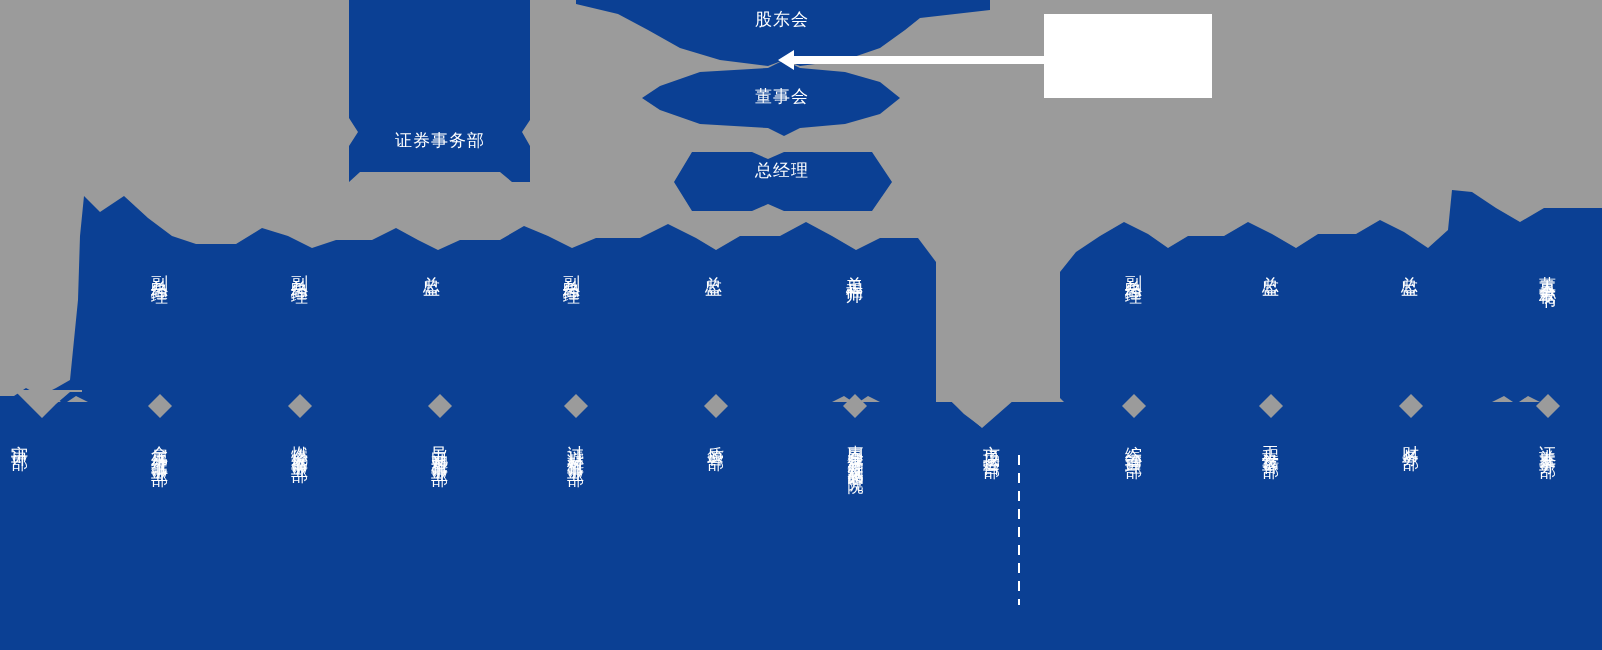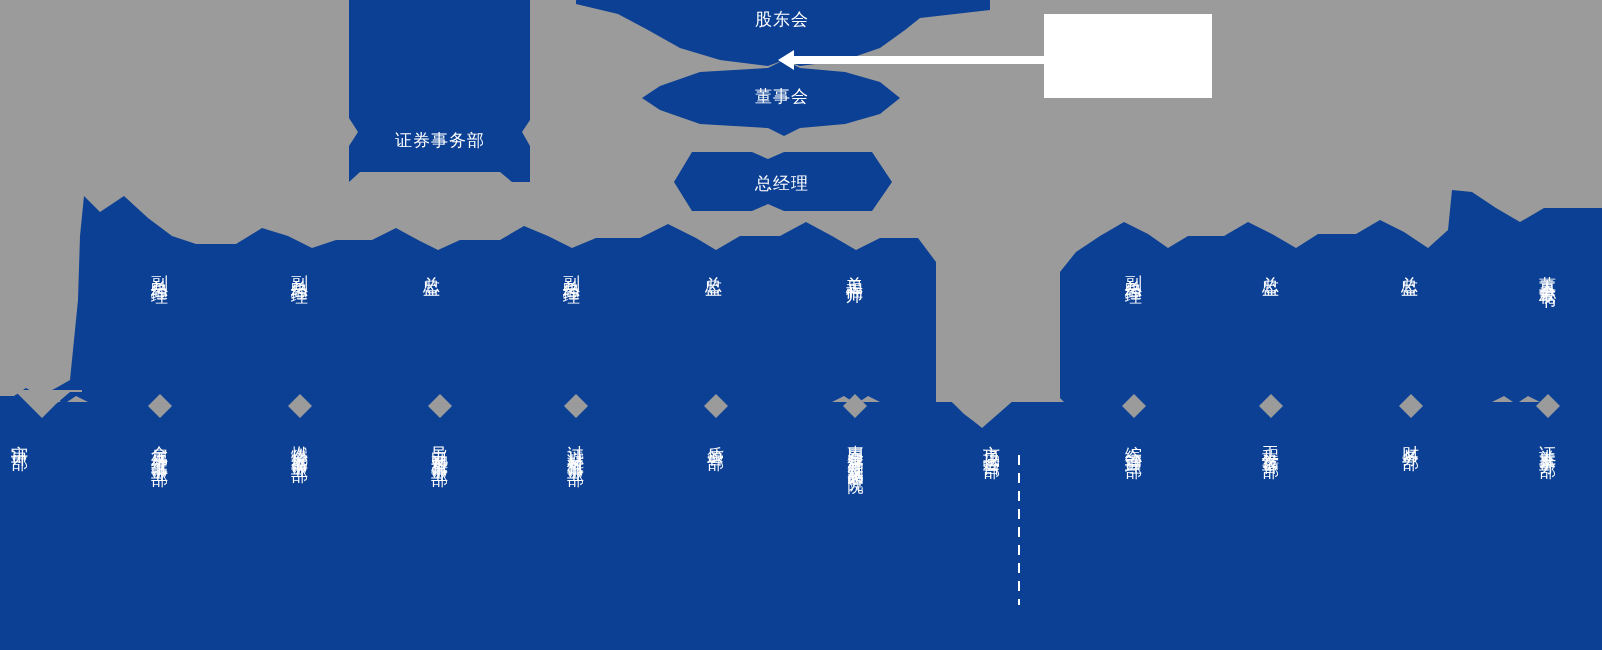--- a/index.html
+++ b/index.html
@@ -110,21 +110,21 @@
     </g>
 
     <line x1="1019" y1="455" x2="1019" y2="605" stroke="#ffffff" stroke-width="2" stroke-dasharray="10 8"></line>
 
     <rect x="1044" y="14" width="168" height="84" fill="#ffffff"></rect>
     <path d="M1044,56 L794,56 L794,50 L778,60 L794,70 L794,64 L1044,64 Z" fill="#ffffff"></path>
   </svg>
 
   <div class="lbl lbl-h" style="left:782px; top:19px;">股东会</div>
   <div class="lbl lbl-h" style="left:782px; top:96px;">董事会</div>
-  <div class="lbl lbl-h" style="left:782px; top:183px;">总经理</div>
+  <div class="lbl lbl-h" style="left:782px; top:170px;">总经理</div>
   <div class="lbl lbl-h" style="left:440px; top:140px;">证券事务部</div>
 
   <div class="lbl lbl-v" style="left:160px; top:262px;">副总经理</div>
   <div class="lbl lbl-v" style="left:300px; top:262px;">副总经理</div>
   <div class="lbl lbl-v" style="left:432px; top:262px;">总监</div>
   <div class="lbl lbl-v" style="left:572px; top:262px;">副总经理</div>
   <div class="lbl lbl-v" style="left:714px; top:262px;">总监</div>
   <div class="lbl lbl-v" style="left:855px; top:262px;">总工程师</div>
   <div class="lbl lbl-v" style="left:1134px; top:262px;">副总经理</div>
   <div class="lbl lbl-v" style="left:1271px; top:262px;">总监</div>

